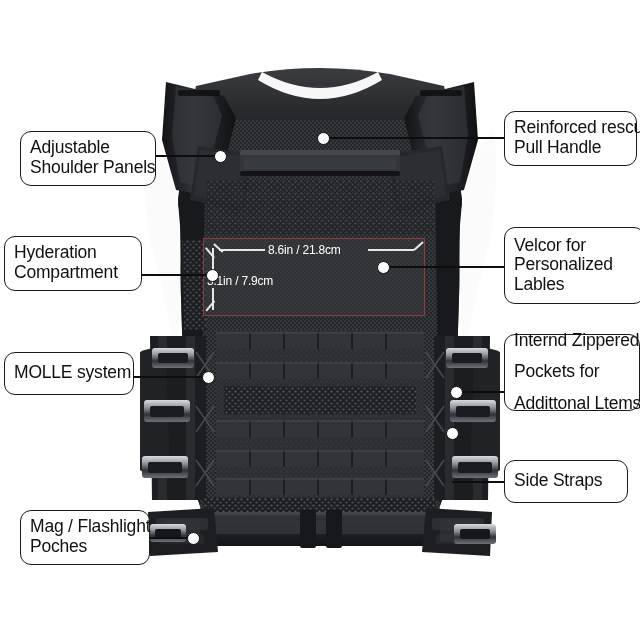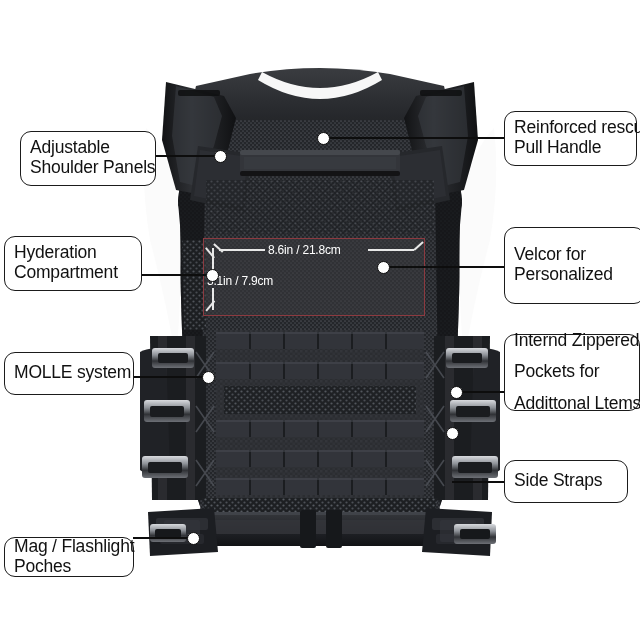--- a/index.html
+++ b/index.html
@@ -322,33 +322,34 @@
 
   <div class="callout" style="left:4px; top:236px; width:138px; height:55px;">
     <span>Hyderation</span>
     <span>Compartment</span>
   </div>
 
   <div class="callout" style="left:4px; top:352px; width:130px; height:43px;justify-content:center;">
     <span>MOLLE system</span>
   </div>
 
-  <div class="callout" style="left:4px; top:510px; width:130px; height:40px;margin-top:27px;">
+  <div class="callout" style="left:20px; top:510px; width:130px; height:55px;">
     <span>Mag / Flashlight</span>
     <span>Poches</span>
   </div>
 
   <div class="callout" style="left:504px; top:111px; width:133px; height:55px;">
     <span>Reinforced rescue</span>
     <span>Pull Handle</span>
   </div>
 
   <div class="callout" style="left:504px; top:227px; width:141px; height:77px;">
     <span>Velcor for</span>
     <span>Personalized</span>
+    <span>Lables</span>
   </div>
 
   <div class="callout" style="left:504px; top:334px; width:136px; height:77px;gap:12px;">
     <span>Internd Zippered</span>
     <span>Pockets for</span>
     <span>Addittonal Ltems</span>
   </div>
 
   <div class="callout" style="left:504px; top:460px; width:124px; height:43px;">
     <span>Side Straps</span>

